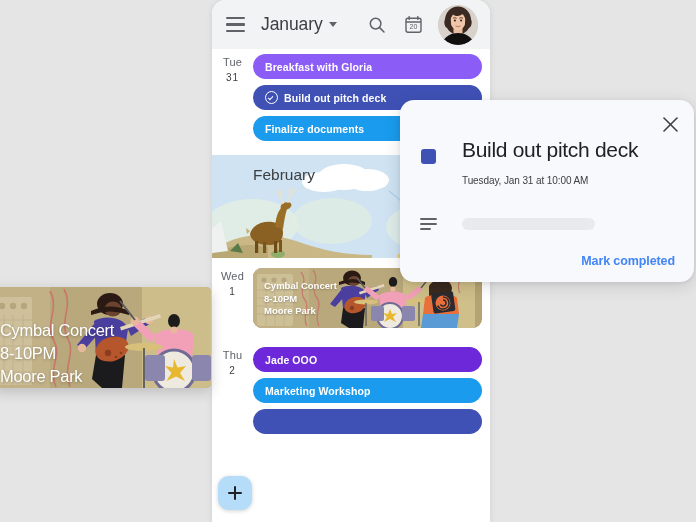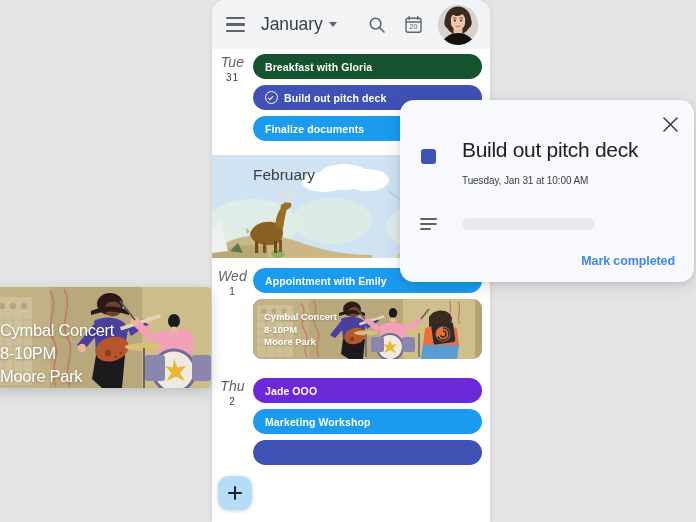--- a/index.html
+++ b/index.html
@@ -76,21 +76,21 @@
   
   .agenda { position: relative; background:#fff; }
   .day-row { display: flex; padding: 0 0 0 0; }
   .day-label {
     width: 41px;
     flex: 0 0 41px;
     text-align: center;
     padding-top: 8px;
     box-sizing: border-box;
   }
-  .day-dow { font-size: 14px; color: #5f6368; line-height: 11px; letter-spacing: .2px; font-style: italic;}
+  .day-dow { font-size: 11px; color: #5f6368; line-height: 11px; letter-spacing: .2px;}
   .day-num { font-size: 10px; color: #3c4043; line-height: 19px; letter-spacing: 1px;}
   .day-events { flex: 1 1 auto; padding: 5px 8px 8px 0; }
 
   .chip {
     height: 25px;
     border-radius: 13px;
     display: flex;
     align-items: center;
     padding: 0 12px;
     box-sizing: border-box;
@@ -310,21 +310,21 @@
     </div>
 
     <div class="agenda">
 
       <div class="day-row">
         <div class="day-label">
           <div class="day-dow">Tue</div>
           <div class="day-num">31</div>
         </div>
         <div class="day-events">
-          <div class="chip" style="background:#14532d">
+          <div class="chip" style="background:#8b5cf6">
             <span>Breakfast with Gloria</span>
           </div>
           <div class="chip" style="background:#3f51b5">
             <span class="check"></span>
             <span>Build out pitch deck</span>
           </div>
           <div class="chip" style="background:#1a9bee">
             <span>Finalize documents</span>
           </div>
         </div>
@@ -392,23 +392,20 @@
         </svg>
         <div class="mb-label">February</div>
       </div>
 
       <div class="day-row">
         <div class="day-label">
           <div class="day-dow">Wed</div>
           <div class="day-num">1</div>
         </div>
         <div class="day-events">
-          <div class="chip" style="background:#1a9bee">
-            <span>Appointment with Emily</span>
-          </div>
 
           <div class="img-card">
             <svg width="222" height="60" viewBox="0 0 222 60" preserveAspectRatio="none">
               <rect x="0" y="0" width="222" height="60" fill="#b9a87c"></rect>
               <rect x="0" y="0" width="56" height="60" fill="#c0b084"></rect>
               <rect x="150" y="0" width="72" height="60" fill="#cfbf8a"></rect>
 
               <rect x="4" y="6" width="36" height="52" rx="2" fill="#cdbf96"></rect>
               <g fill="#b6a67e">
                 <circle cx="11" cy="12" r="2.6"></circle>

